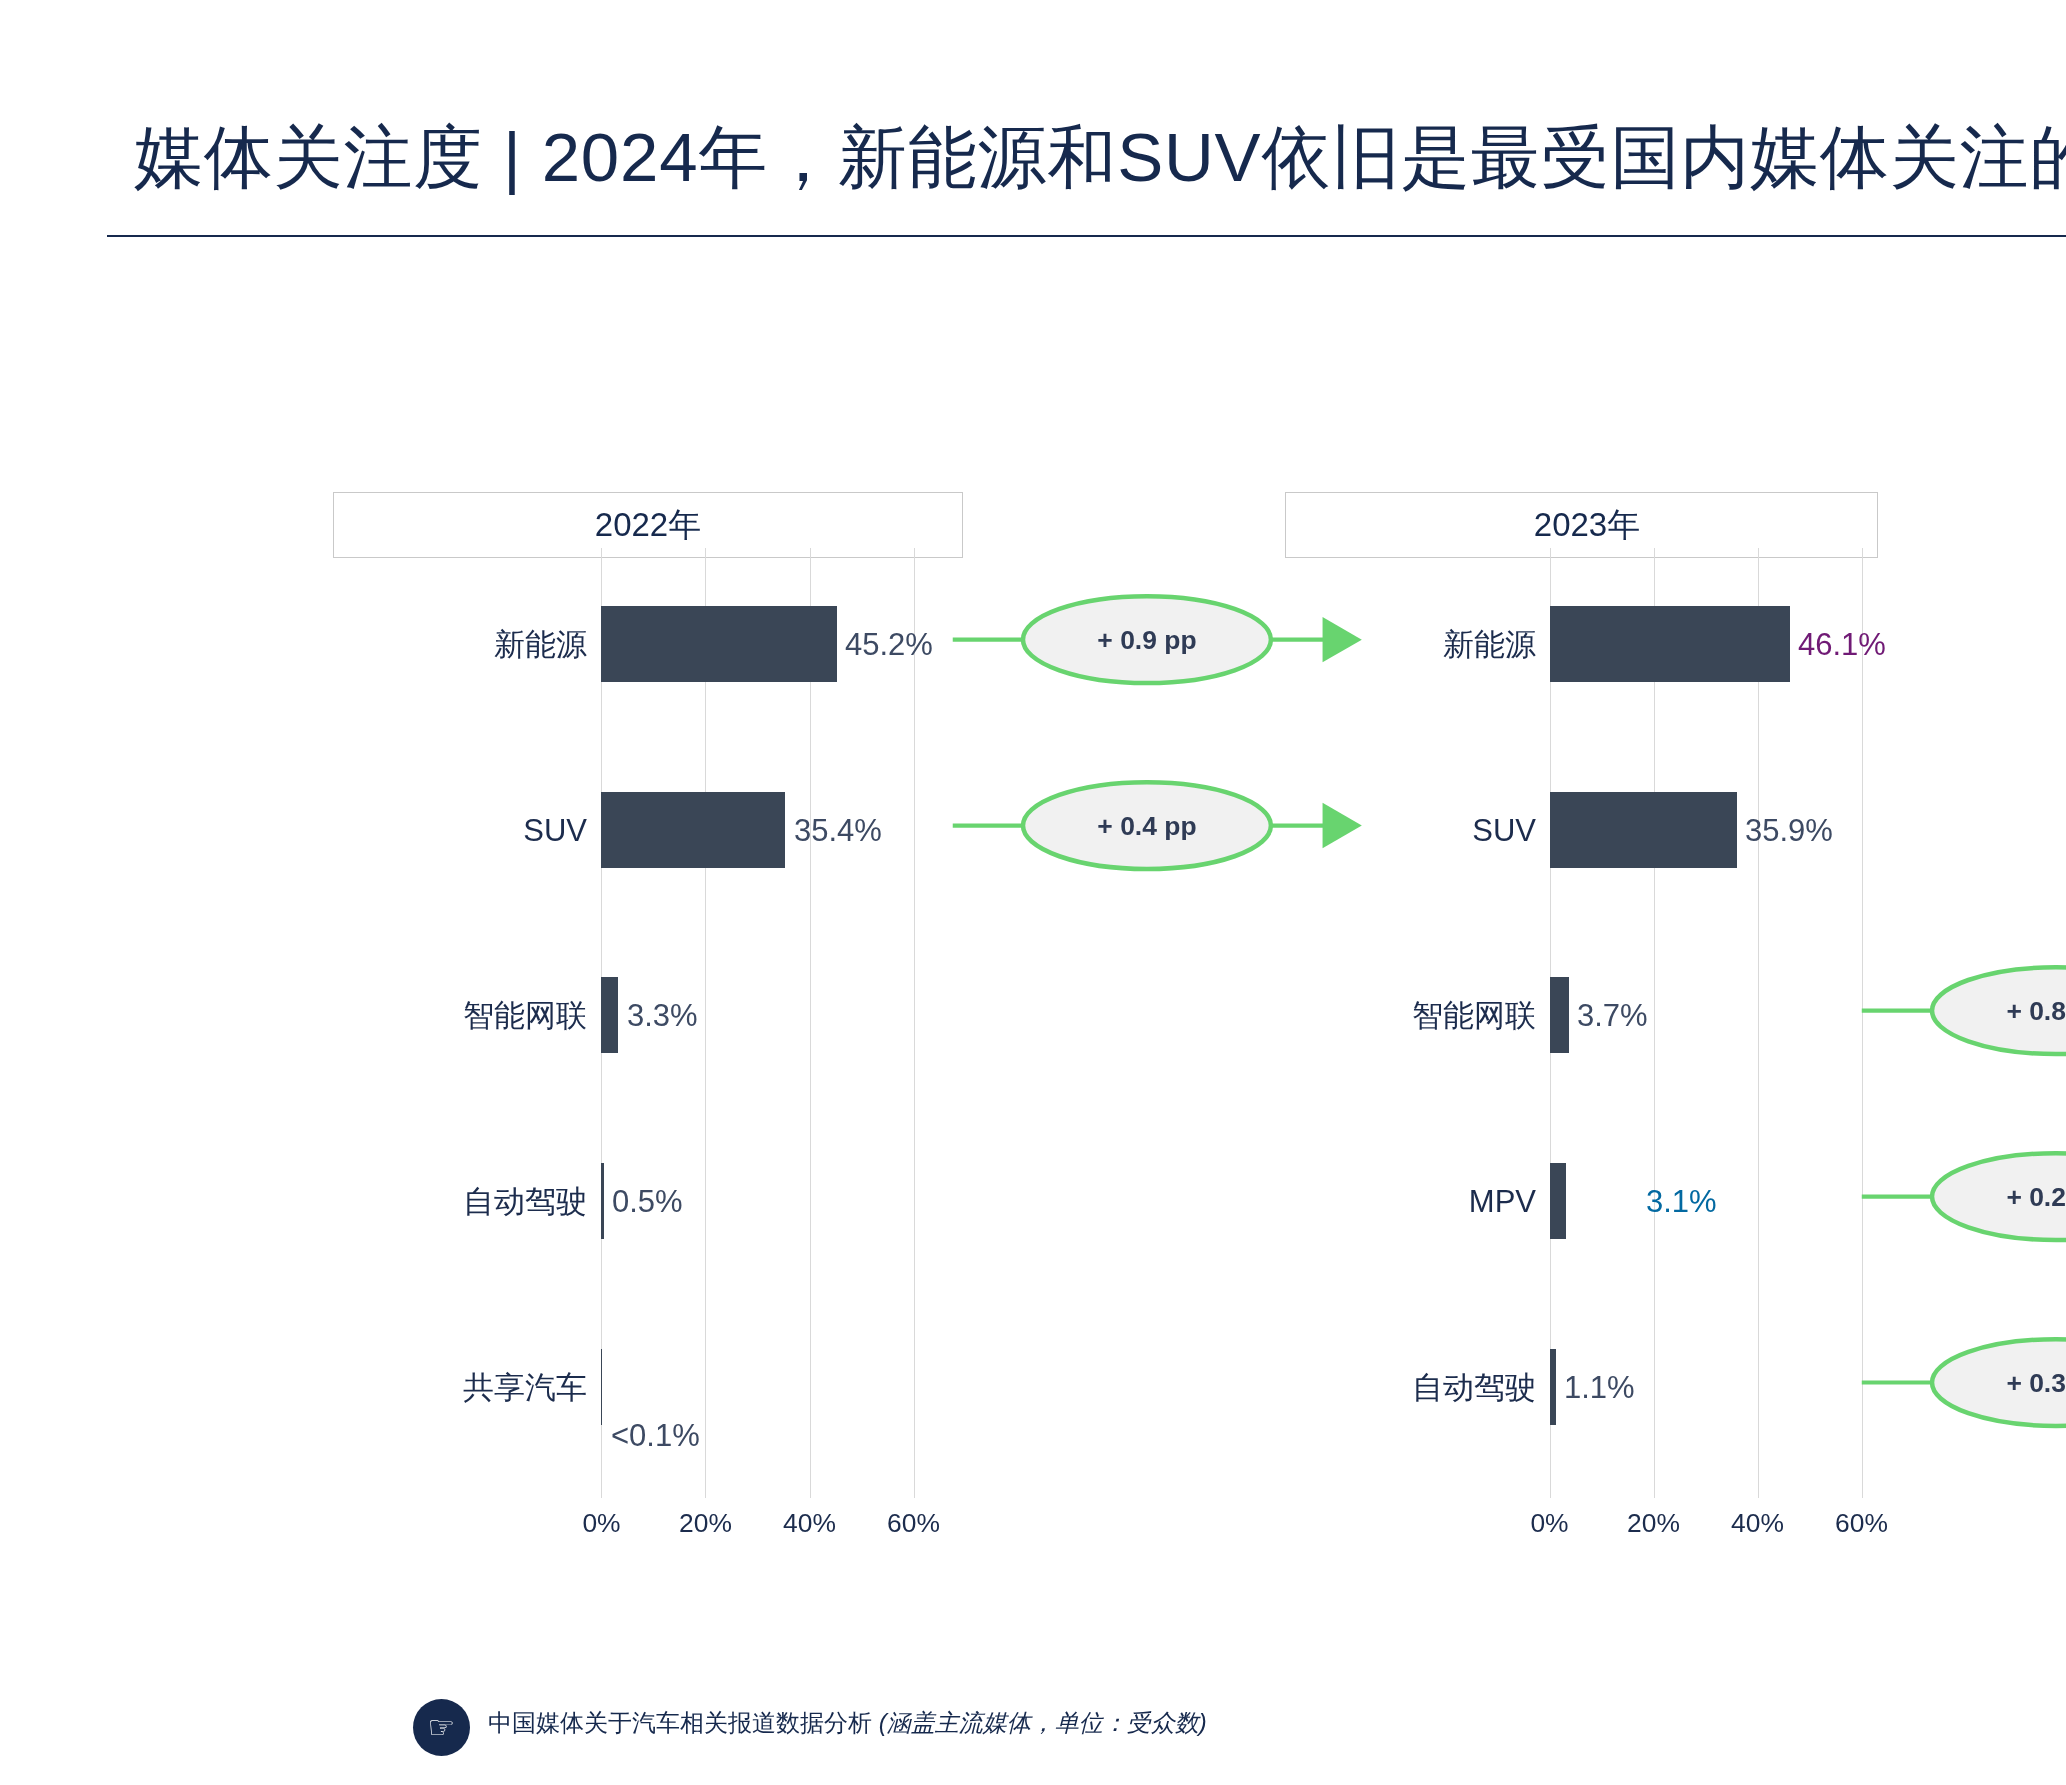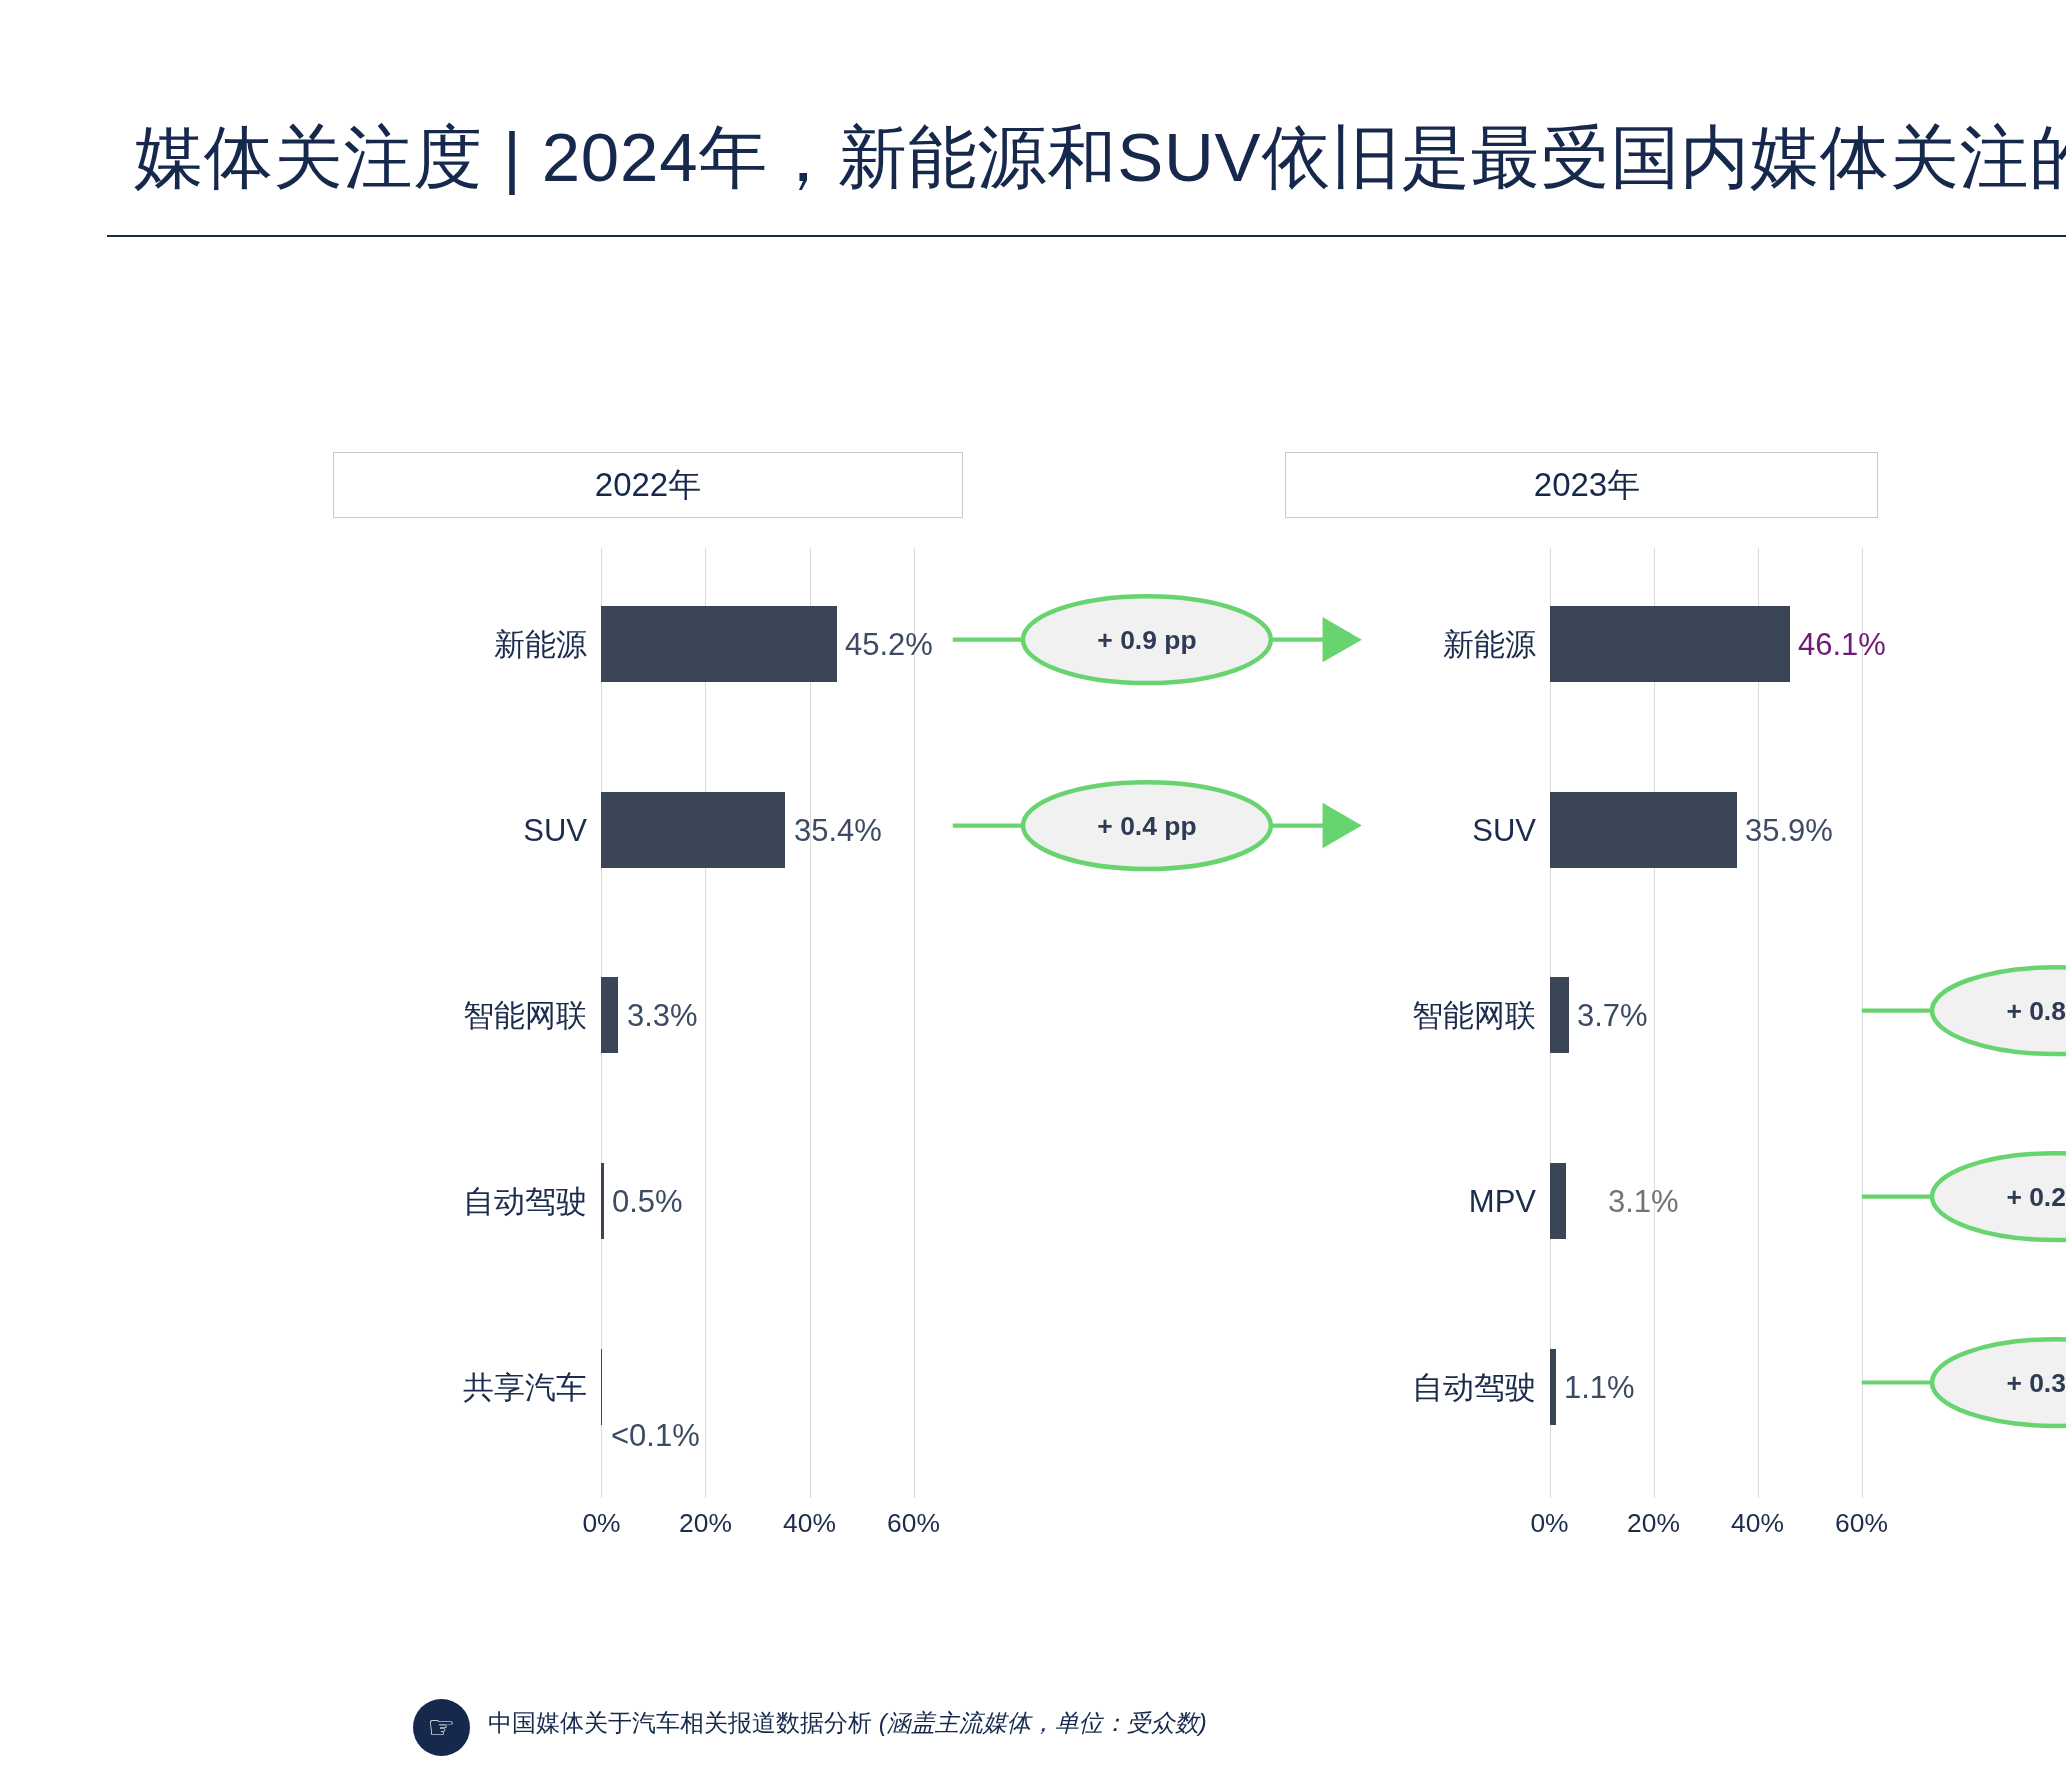--- a/index.html
+++ b/index.html
@@ -5,21 +5,21 @@
   html,body{margin:0;padding:0;background:#ffffff;}
   body{width:3174px;height:1785px;position:relative;overflow:hidden;
        font-family:"Liberation Sans",sans-serif;}
   .abs{position:absolute;}
   
   #slide-title{left:134px;top:112px;font-size:69px;color:#16294d;
     letter-spacing:0.8px;white-space:nowrap;}
   #title-rule{left:107px;top:235px;width:2560px;height:2.1px;background:#16294d;}
   
   .year-header{border:1.2px solid #c9c9c9;color:#16294d;font-size:33px;
-    text-align:center;box-sizing:border-box;}
+    text-align:center;box-sizing:border-box;margin-top:40px;}
   .gridline{width:1.2px;background:#d9d9d9;}
   .axis-tick{font-size:26.4px;color:#1c2c4d;text-align:center;width:107px;}
   .cat-label{font-size:31px;color:#1c2c4d;text-align:right;height:43px;
     line-height:43px;white-space:nowrap;}
   .bar{background:#3a4656;}
   .val-label{font-size:31px;color:#3d4a63;height:43px;line-height:43px;
     white-space:nowrap;}
   #footer-badge{left:413px;top:1699px;width:57px;height:57px;border-radius:50%;
     background:#16294d;color:#ffffff;text-align:center;line-height:57px;font-size:31px;}
   #footer-text{left:488px;top:1707px;font-size:24px;color:#16294d;white-space:nowrap;}
@@ -70,21 +70,21 @@
     <div class="abs bar" style="left: 1550px; top: 606px; width: 240px; height: 76px; background: rgb(58, 70, 86);"></div>
     <div class="abs val-label" style="left: 1798px; top: 623px; color: #701a75;">46.1%</div>
     <div class="abs cat-label" style="left: 1267px; top: 809px; width: 269px;">SUV</div>
     <div class="abs bar" style="left: 1550px; top: 792px; width: 187px; height: 76px; background: rgb(58, 70, 86);"></div>
     <div class="abs val-label" style="left: 1745px; top: 809px; color: rgb(61, 74, 99);">35.9%</div>
     <div class="abs cat-label" style="left: 1267px; top: 994px; width: 269px;">智能网联</div>
     <div class="abs bar" style="left: 1550px; top: 977px; width: 19.4px; height: 76px; background: rgb(58, 70, 86);"></div>
     <div class="abs val-label" style="left: 1577px; top: 994px; color: rgb(61, 74, 99);">3.7%</div>
     <div class="abs cat-label" style="left: 1267px; top: 1180px; width: 269px;">MPV</div>
     <div class="abs bar" style="left: 1550px; top: 1163px; width: 16px; height: 76px; background: rgb(58, 70, 86);"></div>
-    <div class="abs val-label" style="left: 1608px; top: 1180px; color: #737373;">3.1%</div>
+    <div class="abs val-label" style="left: 1646px; top: 1180px; color: #0369a1;">3.1%</div>
     <div class="abs cat-label" style="left: 1267px; top: 1366px; width: 269px;">自动驾驶</div>
     <div class="abs bar" style="left: 1550px; top: 1349px; width: 5.8px; height: 76px; background: rgb(58, 70, 86);"></div>
     <div class="abs val-label" style="left: 1564px; top: 1366px; color: rgb(61, 74, 99);">1.1%</div>
   </div>
 
 <svg class="abs" id="arrow-layer" width="3174" height="1785" viewBox="0 0 7680 4320">
     <line x1="2305" y1="1548" x2="2475" y2="1548" stroke="#68d46f" stroke-width="10"></line>
     <line x1="3075" y1="1548" x2="3210" y2="1548" stroke="#68d46f" stroke-width="10"></line>
     <polygon points="3295,1548 3200,1493 3200,1603" fill="#68d46f"></polygon>
     <ellipse cx="2775" cy="1548" rx="300" ry="105" fill="#f1f1f1" stroke="#68d46f" stroke-width="11"></ellipse>

